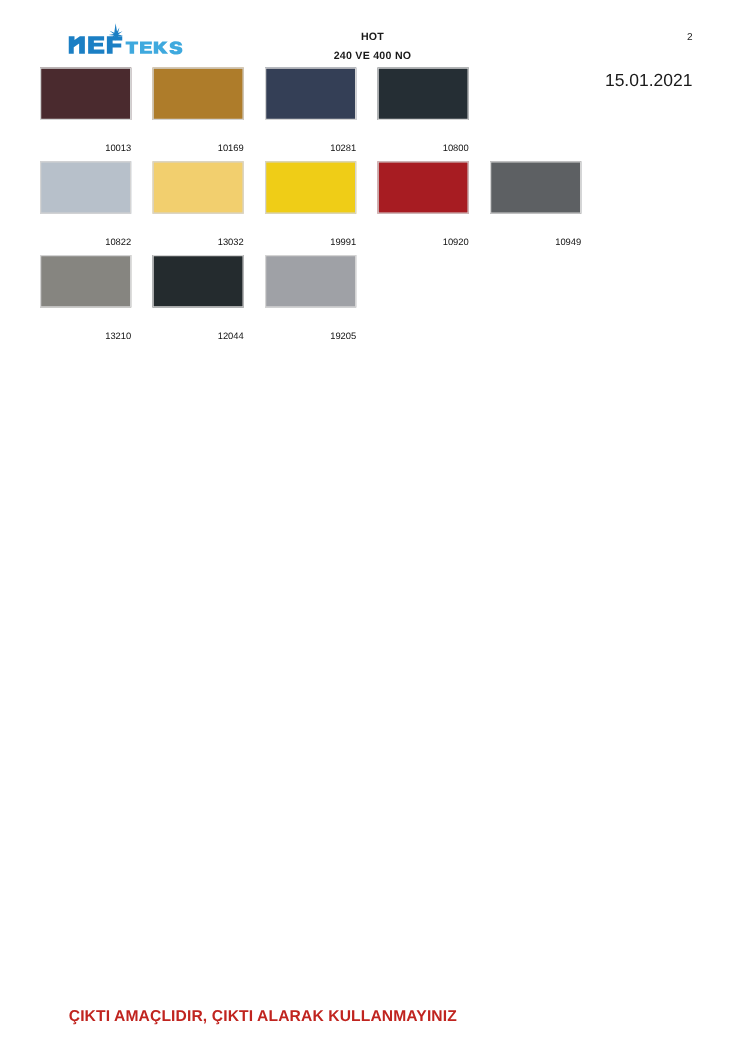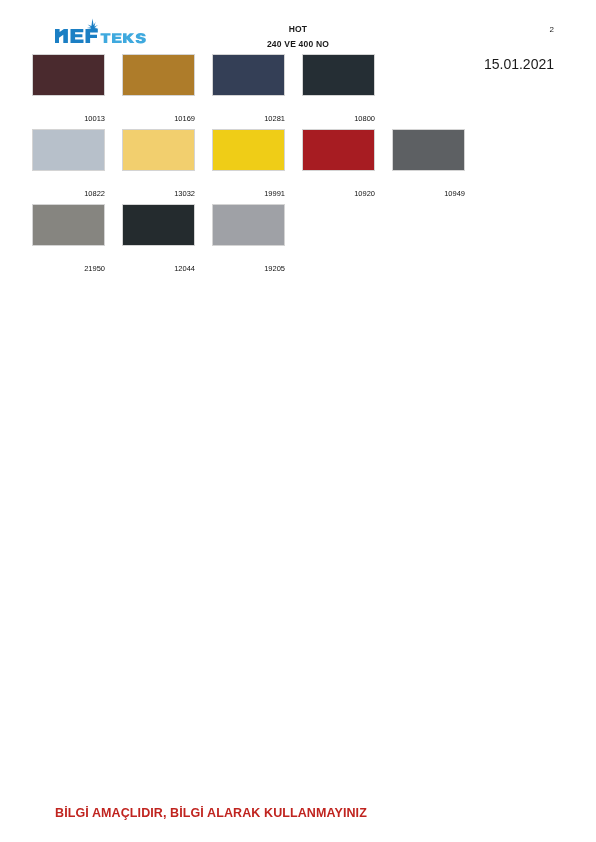--- a/index.html
+++ b/index.html
@@ -198,29 +198,29 @@
       </div>
       <div class="swatch-cell">
         <div class="swatch-chip" style="background-color: rgb(93, 96, 99);"></div>
         <div class="swatch-label">10949</div>
       </div>
     </div>
 
     <div class="swatch-row">
       <div class="swatch-cell">
         <div class="swatch-chip" style="background-color: rgb(134, 133, 128);"></div>
-        <div class="swatch-label">21950</div>
+        <div class="swatch-label">13210</div>
       </div>
       <div class="swatch-cell">
         <div class="swatch-chip" style="background-color: rgb(36, 43, 46);"></div>
         <div class="swatch-label">12044</div>
       </div>
       <div class="swatch-cell">
         <div class="swatch-chip" style="background-color: rgb(159, 161, 166);"></div>
         <div class="swatch-label">19205</div>
       </div>
     </div>
 
   </div>
 
-  <div class="footer-warning" style="color: rgb(192, 36, 31);">BİLGİ AMAÇLIDIR, BİLGİ ALARAK KULLANMAYINIZ</div>
+  <div class="footer-warning" style="color: rgb(192, 36, 31);">ÇIKTI AMAÇLIDIR, ÇIKTI ALARAK KULLANMAYINIZ</div>
 
 </div>
 
 </body></html>

